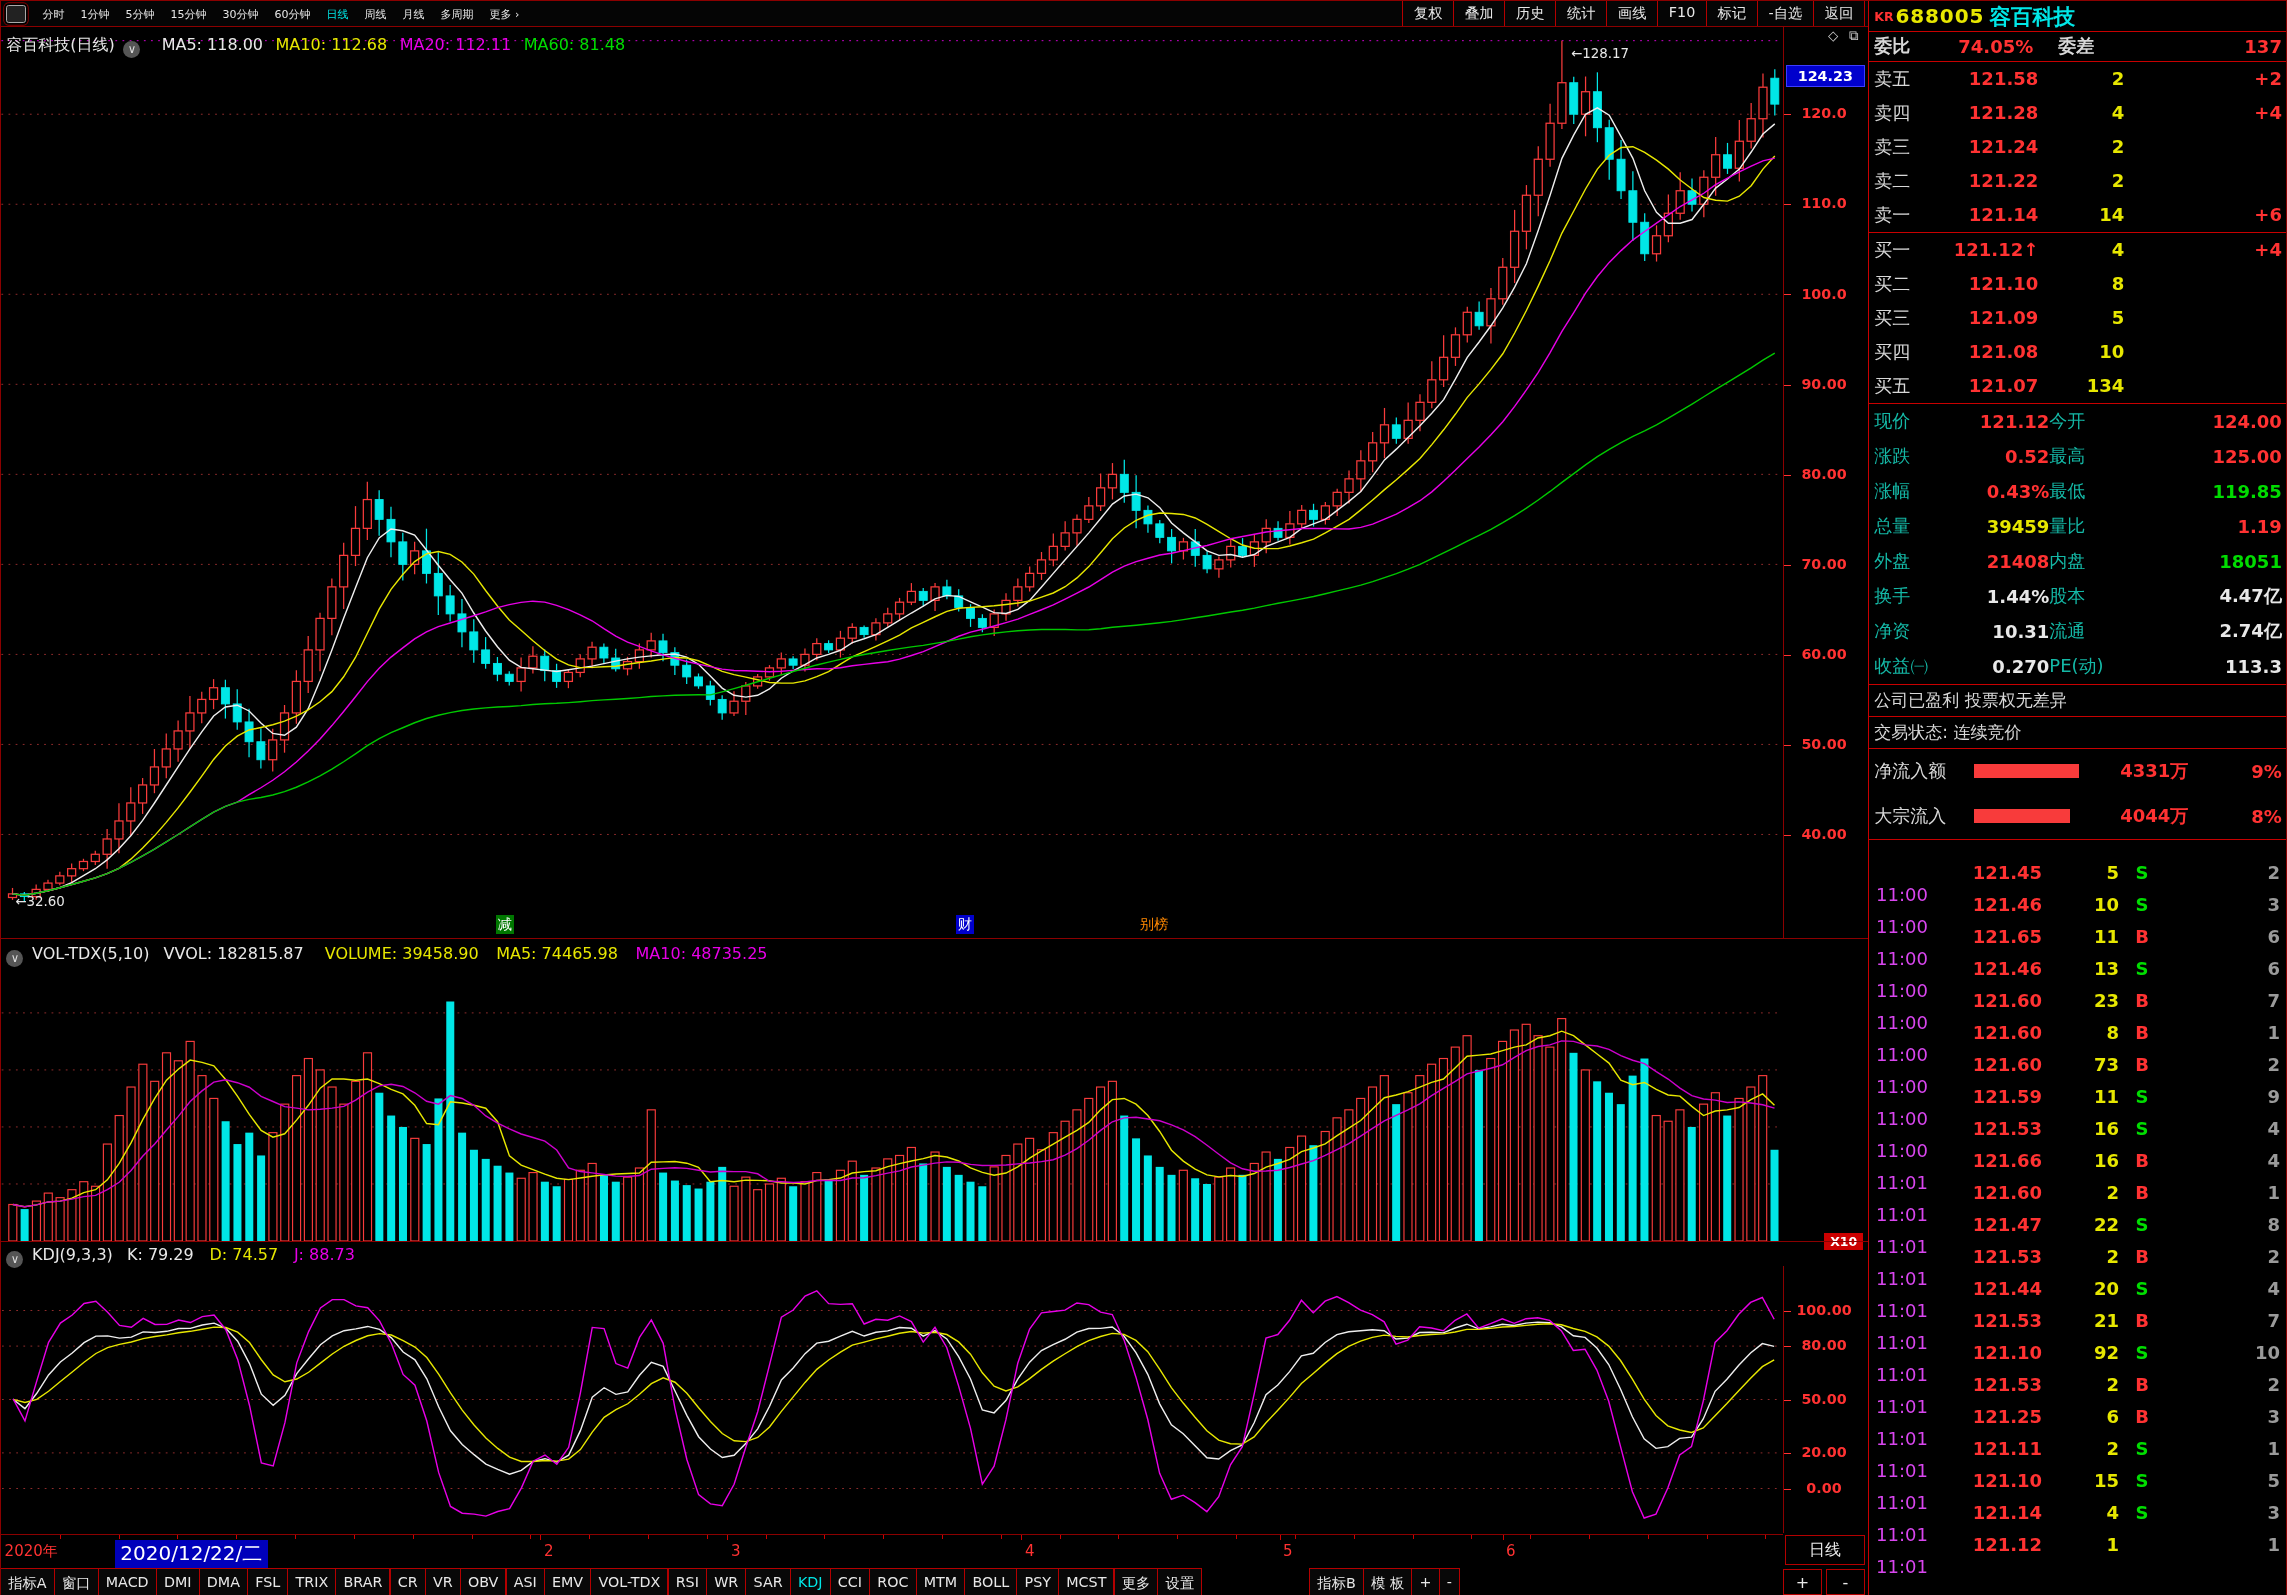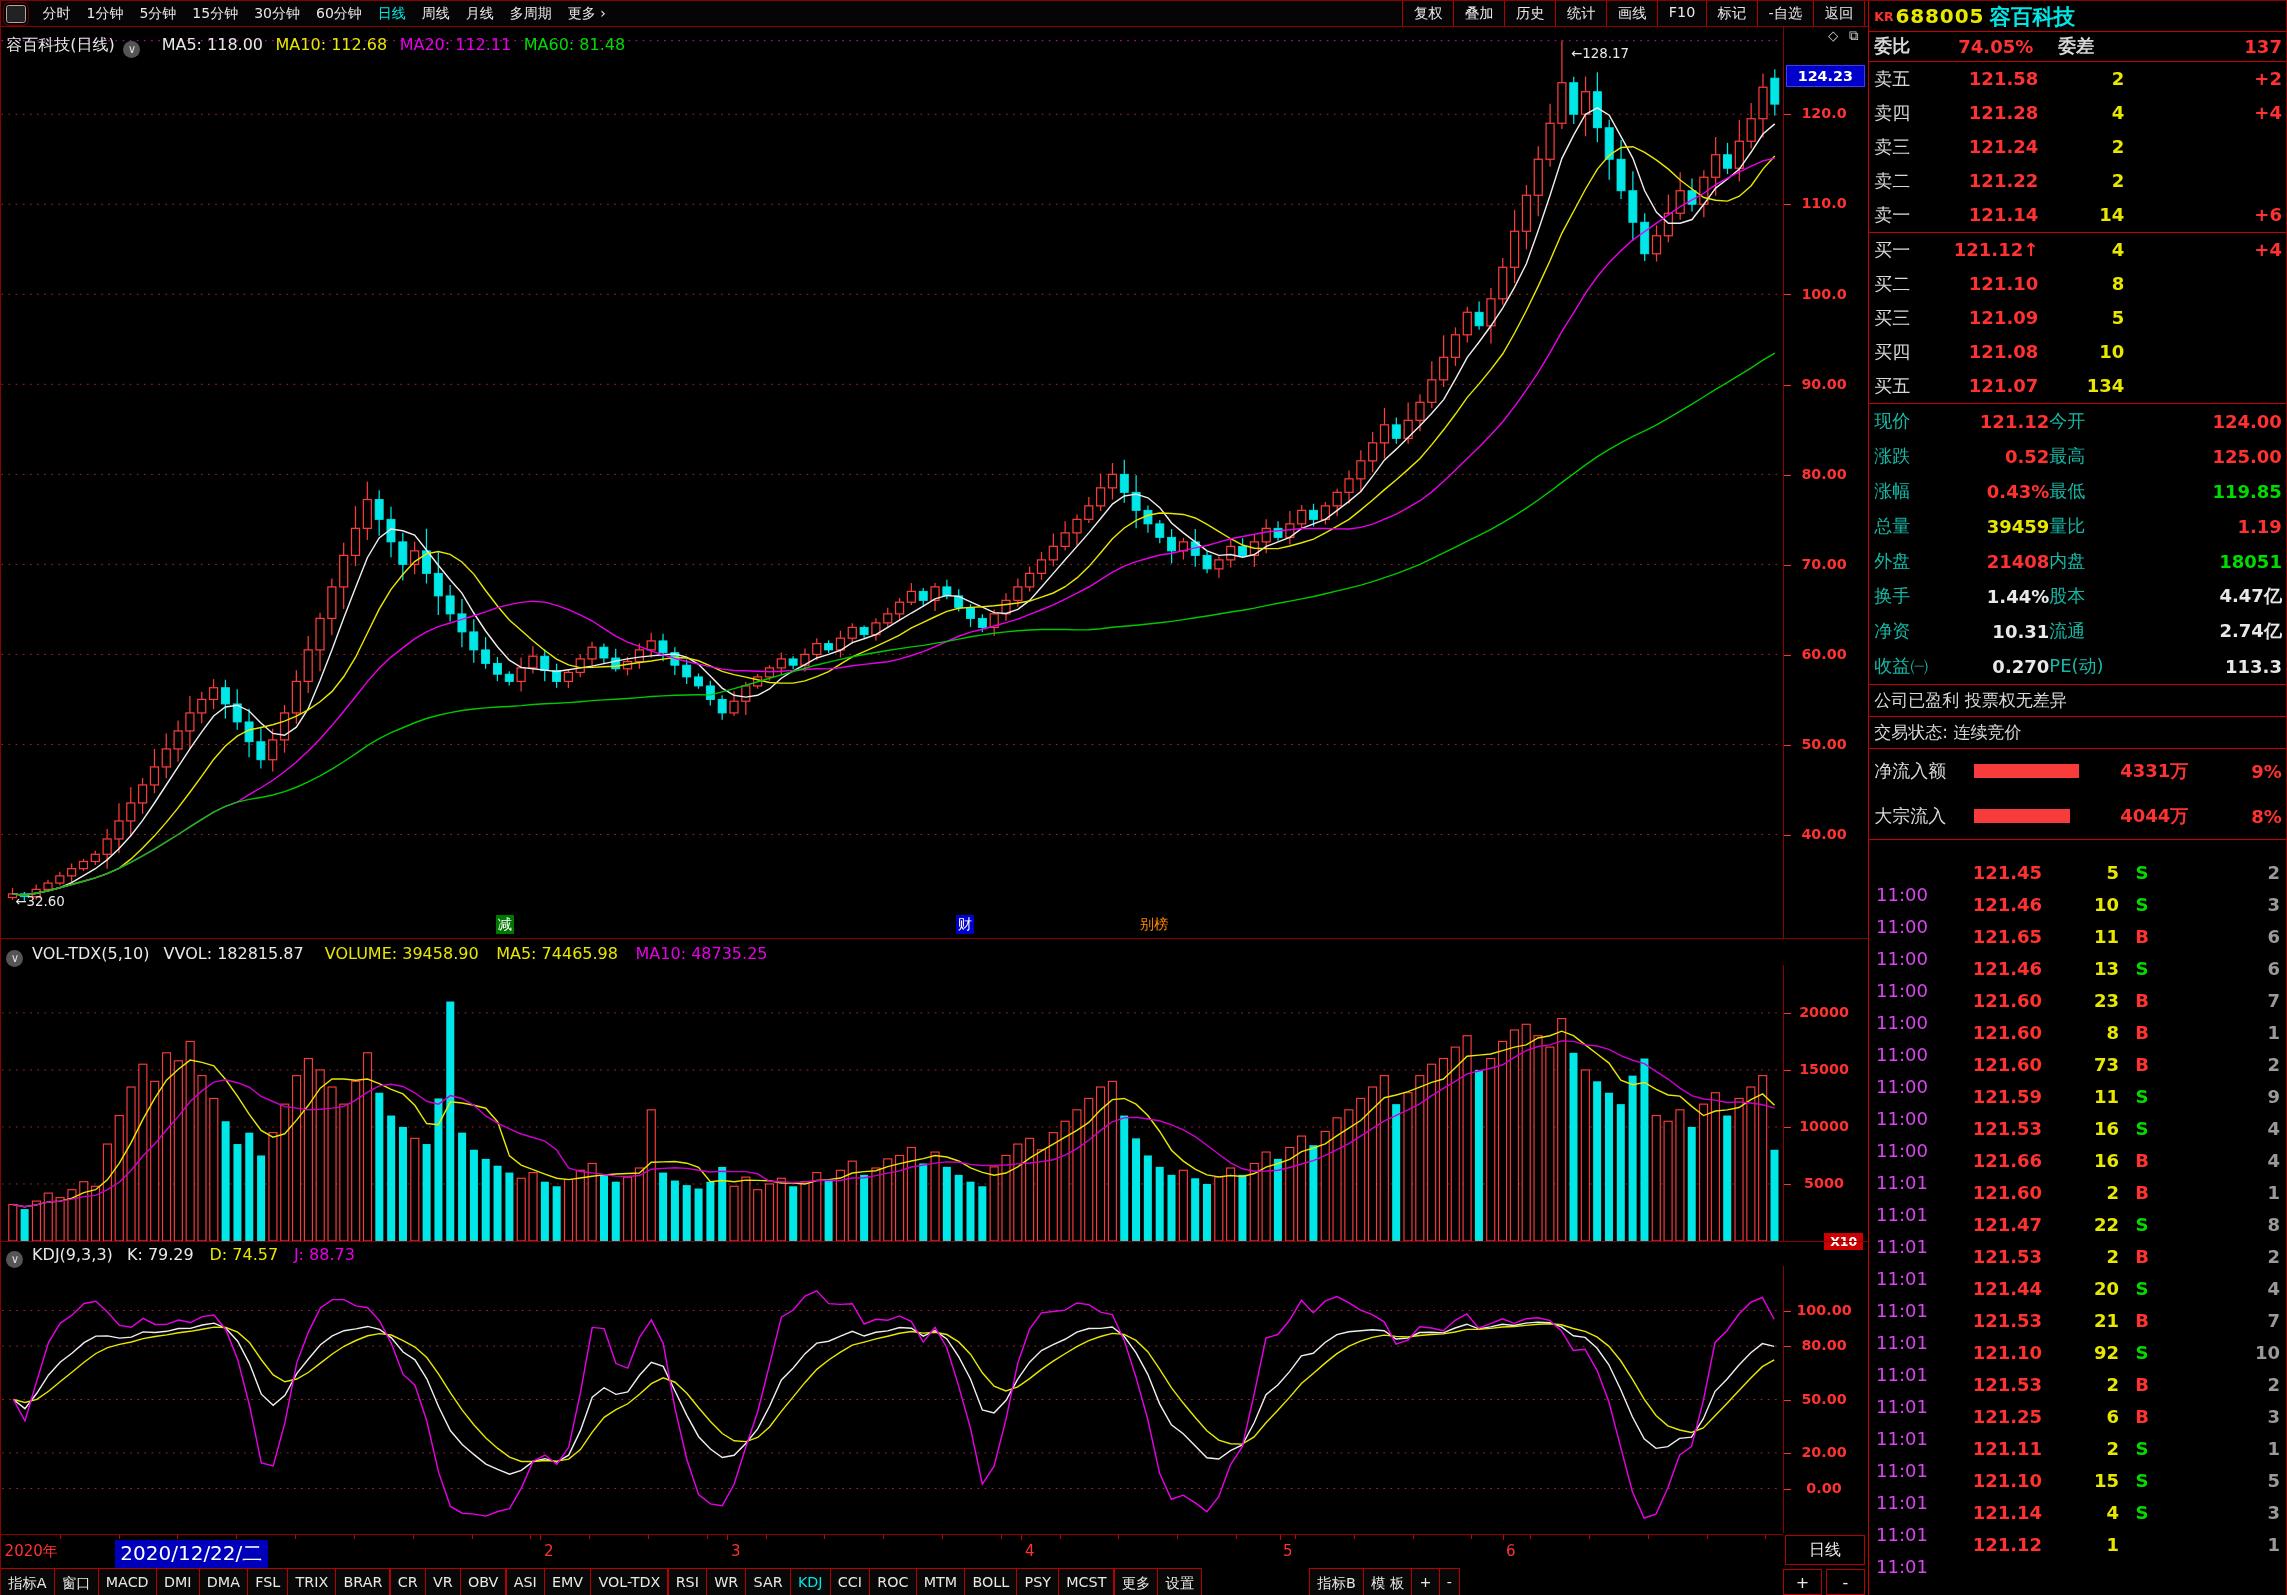--- a/index.html
+++ b/index.html
@@ -6,21 +6,21 @@
   #app{position:relative;width:2287px;height:1596px;background:#000;overflow:hidden;
        font-family:"DejaVu Sans","Liberation Sans",sans-serif;border:0.9px solid #8b0000;box-sizing:border-box;}
   .abs{position:absolute;}
   .r{color:#ff3232}.g{color:#00dc00}.y{color:#e7e700}.w{color:#e8e8e8}
   .m{color:#e700e7}.wh{color:#d8d8d8}
   .hline{position:absolute;left:0;width:100%;height:0;border-top:0.9px solid #8b0000;}
   
   #topbar{position:absolute;left:0;top:0;width:1867px;height:25px;background:#050505;display:flex;align-items:center;}
   #winicon{width:18px;height:16px;border:0.9px solid #aaa;border-radius:2.7px;margin:0 9px 0 4.5px;
            box-shadow:0 0 0 1.8px #000,0 0 0 2.7px #8b0000;background:#222;display:inline-block;}
-  .period{color:#e8e8e8;font-size:14px;margin:0 8px;cursor:default;white-space:nowrap;}
+  .period{color:#e8e8e8;font-size:11px;margin:0 8px;cursor:default;white-space:nowrap;}
   .period.active{color:#00e7e7;}
   #topbtns{position:absolute;right:421px;top:0;height:25px;display:flex;}
   .topbtn{color:#e8e8e8;font-size:14.3px;padding:2.7px 10.7px;border-left:0.9px solid #b40000;white-space:nowrap;}
   .topbtn:last-child{border-right:0.9px solid #b40000;}
   
   #rpanel{position:absolute;left:1867px;top:0;width:421px;height:1596px;border-left:1.8px solid #c80000;box-sizing:border-box;background:#000;}
   .sep{border-top:1.8px solid #c80000;}
   #stocktitle{height:30px;display:flex;align-items:center;padding-left:5.3px;font-weight:bold;}
   #stocktitle .kr{color:#ff3232;font-size:12.5px;margin-right:1.8px;}
   #stocktitle .code{color:#e7e700;font-size:20px;letter-spacing:0.9px;}
@@ -613,30 +613,20 @@
       <rect x="1907.04" y="156.28099173553719" width="9" height="153.71900826446281" fill="#000" stroke="#f83b3b" stroke-width="1.3"></rect>
       <rect x="1920.32" y="143.47107438016528" width="9" height="166.52892561983472" fill="#000" stroke="#f83b3b" stroke-width="1.3"></rect>
       <rect x="1933.6" y="169.0909090909091" width="9" height="140.9090909090909" fill="#00e7e7"></rect>
       <rect x="1946.8799999999999" y="149.87603305785123" width="9" height="160.12396694214877" fill="#000" stroke="#f83b3b" stroke-width="1.3"></rect>
       <rect x="1960.1599999999999" y="137.06611570247935" width="9" height="172.93388429752065" fill="#000" stroke="#f83b3b" stroke-width="1.3"></rect>
       <rect x="1973.4399999999998" y="124.25619834710744" width="9" height="185.74380165289256" fill="#000" stroke="#f83b3b" stroke-width="1.3"></rect>
       <rect x="1986.7199999999998" y="207.5206611570248" width="9" height="102.47933884297521" fill="#00e7e7"></rect>
       <path d="M12.5 269.0 L25.8 271.6 L39.1 269.4 L52.3 266.1 L65.6 265.2 L78.9 261.8 L92.2 255.7 L105.5 252.4 L118.7 241.3 L132.0 222.9 L145.3 199.8 L158.6 173.4 L171.9 149.9 L185.1 129.4 L198.4 117.1 L211.7 106.8 L225.0 109.4 L238.3 113.2 L251.5 128.6 L264.8 147.3 L278.1 167.8 L291.4 185.7 L304.7 193.4 L317.9 189.6 L331.2 174.2 L344.5 157.6 L357.8 138.3 L371.1 128.1 L384.3 128.1 L397.6 129.4 L410.9 128.1 L424.2 133.2 L437.5 139.6 L450.7 144.8 L464.0 157.6 L477.3 178.1 L490.6 179.3 L503.9 153.7 L517.1 155.0 L530.4 157.6 L543.7 160.9 L557.0 176.0 L570.3 214.4 L583.5 224.7 L596.8 229.8 L610.1 234.9 L623.4 239.5 L636.7 241.1 L649.9 239.3 L663.2 237.2 L676.5 235.7 L689.8 234.7 L703.1 234.2 L716.3 233.7 L729.6 221.6 L742.9 221.1 L756.2 220.8 L769.5 222.6 L782.7 227.2 L796.0 243.4 L809.3 242.1 L822.6 243.4 L835.9 241.6 L849.1 241.9 L862.4 242.4 L875.7 244.9 L889.0 244.9 L902.3 246.0 L915.5 242.1 L928.8 241.1 L942.1 239.3 L955.4 233.7 L968.7 232.1 L981.9 231.1 L995.2 226.5 L1008.5 223.1 L1021.8 220.1 L1035.1 217.5 L1048.3 213.9 L1061.6 215.7 L1074.9 220.1 L1088.2 227.8 L1101.5 232.9 L1114.7 236.2 L1128.0 233.7 L1141.3 226.7 L1154.6 217.0 L1167.9 208.8 L1181.1 201.1 L1194.4 193.4 L1207.7 185.7 L1221.0 176.8 L1234.3 162.7 L1247.5 151.2 L1260.8 149.9 L1274.1 156.3 L1287.4 169.1 L1300.7 187.0 L1313.9 208.0 L1327.2 220.3 L1340.5 229.3 L1353.8 235.7 L1367.1 238.0 L1380.3 236.5 L1393.6 237.5 L1406.9 234.2 L1420.2 227.0 L1433.5 222.9 L1446.7 218.3 L1460.0 209.6 L1473.3 205.5 L1486.6 200.9 L1499.9 191.6 L1513.1 183.2 L1526.4 174.7 L1539.7 161.7 L1553.0 149.1 L1566.3 146.0 L1579.5 142.2 L1592.8 137.1 L1606.1 131.9 L1619.4 128.1 L1632.7 115.3 L1645.9 102.5 L1659.2 101.2 L1672.5 99.9 L1685.8 96.1 L1699.1 92.2 L1712.3 89.7 L1725.6 82.0 L1738.9 79.4 L1752.2 74.3 L1765.5 79.4 L1778.7 89.7 L1792.0 99.9 L1805.3 110.2 L1818.6 129.4 L1831.9 134.5 L1845.1 131.9 L1858.4 139.6 L1871.7 146.0 L1885.0 147.3 L1898.3 158.8 L1911.5 169.1 L1924.8 164.0 L1938.1 162.7 L1951.4 160.1 L1964.7 151.2 L1977.9 144.8 L1991.2 157.6 " fill="none" stroke="#e7e700" stroke-width="1.6"></path>
       <path d="M12.5 269.0 L25.8 271.6 L39.1 269.4 L52.3 266.1 L65.6 265.2 L78.9 263.0 L92.2 260.2 L105.5 258.8 L118.7 252.4 L132.0 244.0 L145.3 230.8 L158.6 214.6 L171.9 201.1 L185.1 185.4 L198.4 170.0 L211.7 153.3 L225.0 141.4 L238.3 131.6 L251.5 129.0 L264.8 132.2 L278.1 137.3 L291.4 147.6 L304.7 153.3 L317.9 159.1 L331.2 160.8 L344.5 162.7 L357.8 162.0 L371.1 160.8 L384.3 158.8 L397.6 151.8 L410.9 142.8 L424.2 135.8 L437.5 133.9 L450.7 136.4 L464.0 143.5 L477.3 153.1 L490.6 156.3 L503.9 146.7 L517.1 149.9 L530.4 157.6 L543.7 169.5 L557.0 177.7 L570.3 184.1 L583.5 189.8 L596.8 193.7 L610.1 197.9 L623.4 207.8 L636.7 227.8 L649.9 232.0 L663.2 233.5 L676.5 235.3 L689.8 237.1 L703.1 237.6 L716.3 236.5 L729.6 229.4 L742.9 228.4 L756.2 227.8 L769.5 228.4 L782.7 230.5 L796.0 232.5 L809.3 231.6 L822.6 232.1 L835.9 232.1 L849.1 234.5 L862.4 242.9 L875.7 243.5 L889.0 244.2 L902.3 243.8 L915.5 242.0 L928.8 241.7 L942.1 242.1 L955.4 239.3 L968.7 239.0 L981.9 236.6 L995.2 233.8 L1008.5 231.2 L1021.8 226.9 L1035.1 224.8 L1048.3 222.5 L1061.6 221.1 L1074.9 221.6 L1088.2 223.9 L1101.5 225.2 L1114.7 225.1 L1128.0 224.7 L1141.3 223.4 L1154.6 222.4 L1167.9 220.8 L1181.1 218.7 L1194.4 213.5 L1207.7 206.2 L1221.0 196.9 L1234.3 185.7 L1247.5 176.1 L1260.8 171.7 L1274.1 171.0 L1287.4 172.9 L1300.7 174.9 L1313.9 179.6 L1327.2 185.1 L1340.5 192.8 L1353.8 202.4 L1367.1 212.5 L1380.3 222.3 L1393.6 228.9 L1406.9 231.7 L1420.2 231.3 L1433.5 230.5 L1446.7 227.4 L1460.0 223.5 L1473.3 219.8 L1486.6 213.9 L1499.9 207.3 L1513.1 200.7 L1526.4 192.1 L1539.7 183.6 L1553.0 175.0 L1566.3 168.8 L1579.5 162.7 L1592.8 155.9 L1606.1 146.8 L1619.4 138.6 L1632.7 130.7 L1645.9 122.3 L1659.2 119.1 L1672.5 115.9 L1685.8 112.1 L1699.1 103.8 L1712.3 96.1 L1725.6 91.6 L1738.9 89.7 L1752.2 85.2 L1765.5 85.8 L1778.7 89.7 L1792.0 91.0 L1805.3 94.8 L1818.6 101.8 L1831.9 107.0 L1845.1 110.8 L1858.4 119.8 L1871.7 128.1 L1885.0 138.3 L1898.3 146.7 L1911.5 150.5 L1924.8 151.8 L1938.1 154.4 L1951.4 153.7 L1964.7 155.0 L1977.9 156.9 L1991.2 160.8 " fill="none" stroke="#cc00cc" stroke-width="1.6"></path>
     </svg>
-  <div id="volaxis" class="abs" style="left:1782px;top:964px;width:83px;height:276px;border-left:0.9px solid #8b0000;">
-      <div class="tickmark" style="top: 48px;"></div>
-      <div class="axislbl" style="top: 39px;">20000</div>
-      <div class="tickmark" style="top: 105px;"></div>
-      <div class="axislbl" style="top: 96px;">15000</div>
-      <div class="tickmark" style="top: 162px;"></div>
-      <div class="axislbl" style="top: 153px;">10000</div>
-      <div class="tickmark" style="top: 219px;"></div>
-      <div class="axislbl" style="top: 210px;">5000</div>
-    </div>
   <div id="x10badge" style="left:1823px;top:1232px;">X10</div>
   <div class="hline" style="top:1240px;"></div>
 
   <div class="chead" style="left:1.8px;top:1244px;">
     <span class="chev">∨</span>
     <span class="w">KDJ(9,3,3)</span>
     <span class="w" style="margin-left:9px;">K:</span>
     <span class="w">79.29</span>
     <span class="y" style="margin-left:10.7px;">D:</span>
     <span class="y">74.57</span>

